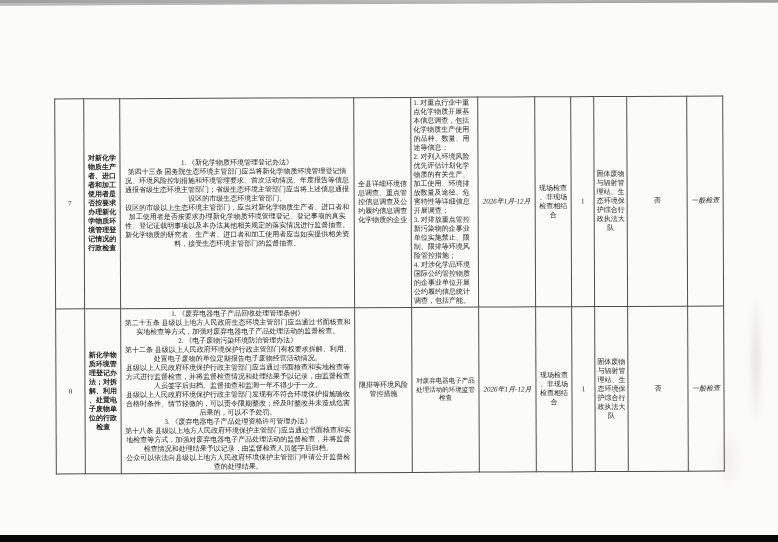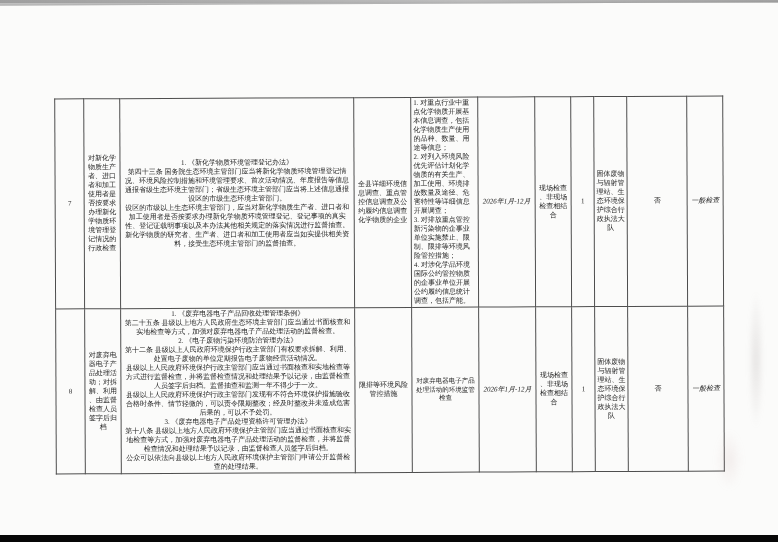--- a/index.html
+++ b/index.html
@@ -43,21 +43,21 @@
     vertical-align:middle;
     text-align:center;
     font-size:7px;line-height:9px;
     padding:1px 2px;
     overflow:hidden;
     word-break:break-all;
   }
   tr.row7{height:200px;}
   tr.row8{height:158px;}
 
-  td.cell-item{font-size:7px;line-height:9.4px;line-break:anywhere;padding:2px 3px;}
+  td.cell-item{font-size:7px;line-height:9.4px;line-break:anywhere;padding:2px 3px;font-weight:bold;}
   td.cell-basis{
     text-align:left;font-size:7px;line-height:9px;
     white-space:pre-wrap;padding:2px 4px;
   }
   td.cell-object{font-size:6.5px;line-height:8.5px;padding:2px 3px;margin-top:20px;}
   td.cell-content{font-size:6px;line-height:6.6px;padding:1px 2px;}
   td.cell-content.align-left{text-align:left;white-space:pre-wrap;}
   td.cell-content.center{font-size:6.5px;line-height:8.5px;}
   td.cell-time{font-size:6px;white-space:nowrap;padding:0;font-style:italic;}
   td.cell-method{font-size:7px;line-height:9px;line-break:anywhere;}
@@ -99,21 +99,21 @@
 4. 对涉化学品环境国际公约管控物质的企事业单位开展公约履约信息统计调查，包括产能。</td>
           <td class="cell-time">2026年1月-12月</td>
           <td class="cell-method">现场检查、非现场检查相结合</td>
           <td>1</td>
           <td class="cell-agency">固体废物与辐射管理站、生态环境保护综合行政执法大队</td>
           <td>否</td>
           <td class="cell-category">一般检查</td>
         </tr>
         <tr class="row8">
           <td>8</td>
-          <td class="cell-item">对废弃电器电子产品处理活动；对拆解、利用、由监督检查人员签字后归档</td>
+          <td class="cell-item">新化学物质环境管理登记办法；对拆解、利用、处置电子废物单位的行政检查</td>
           <td class="cell-basis">1. 《废弃电器电子产品回收处理管理条例》
 第二十五条 县级以上地方人民政府生态环境主管部门应当通过书面核查和实地检查等方式，加强对废弃电器电子产品处理活动的监督检查。
 2. 《电子废物污染环境防治管理办法》
 第十二条 县级以上人民政府环境保护行政主管部门有权要求拆解、利用、处置电子废物的单位定期报告电子废物经营活动情况。
 县级以上人民政府环境保护行政主管部门应当通过书面核查和实地检查等方式进行监督检查，并将监督检查情况和处理结果予以记录，由监督检查人员签字后归档。监督抽查和监测一年不得少于一次。
 县级以上人民政府环境保护行政主管部门发现有不符合环境保护措施验收合格时条件、情节轻微的，可以责令限期整改；经及时整改并未造成危害后果的，可以不予处罚。
 3. 《废弃电器电子产品处理资格许可管理办法》
 第十八条 县级以上地方人民政府环境保护主管部门应当通过书面核查和实地检查等方式，加强对废弃电器电子产品处理活动的监督检查，并将监督检查情况和处理结果予以记录，由监督检查人员签字后归档。
 公众可以依法向县级以上地方人民政府环境保护主管部门申请公开监督检查的处理结果。</td>
           <td class="cell-object">限排等环境风险管控措施</td>

